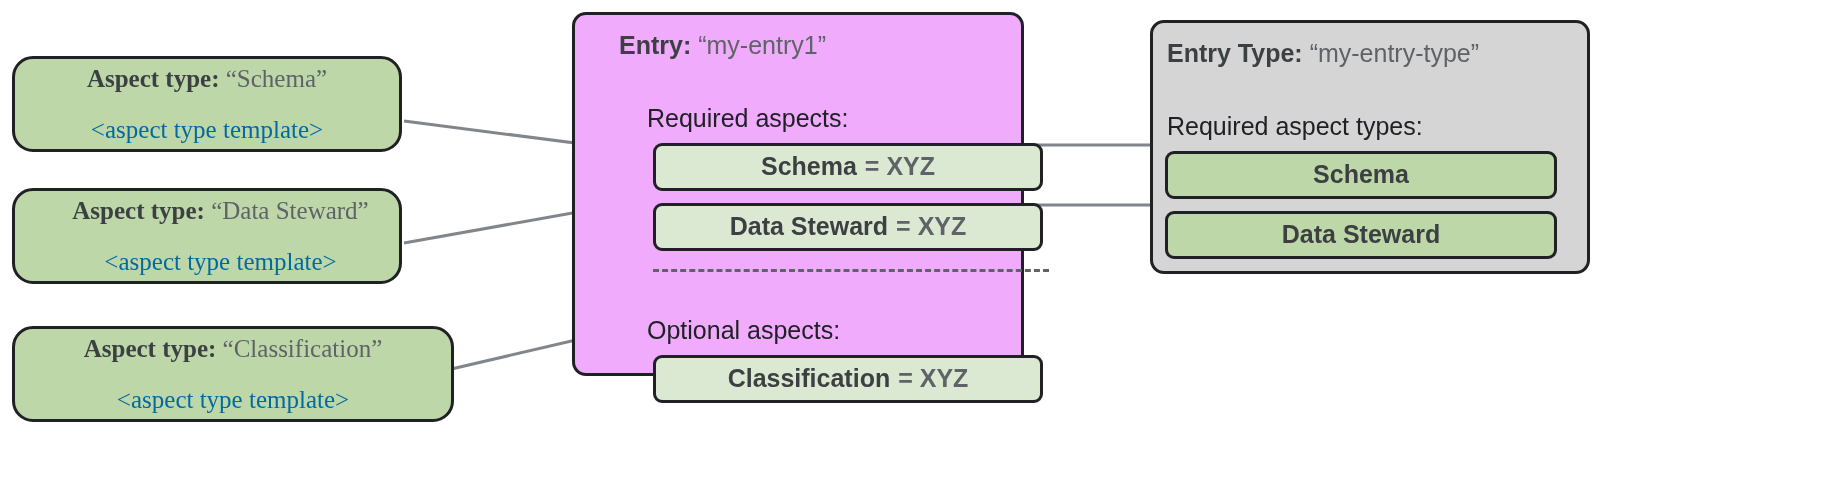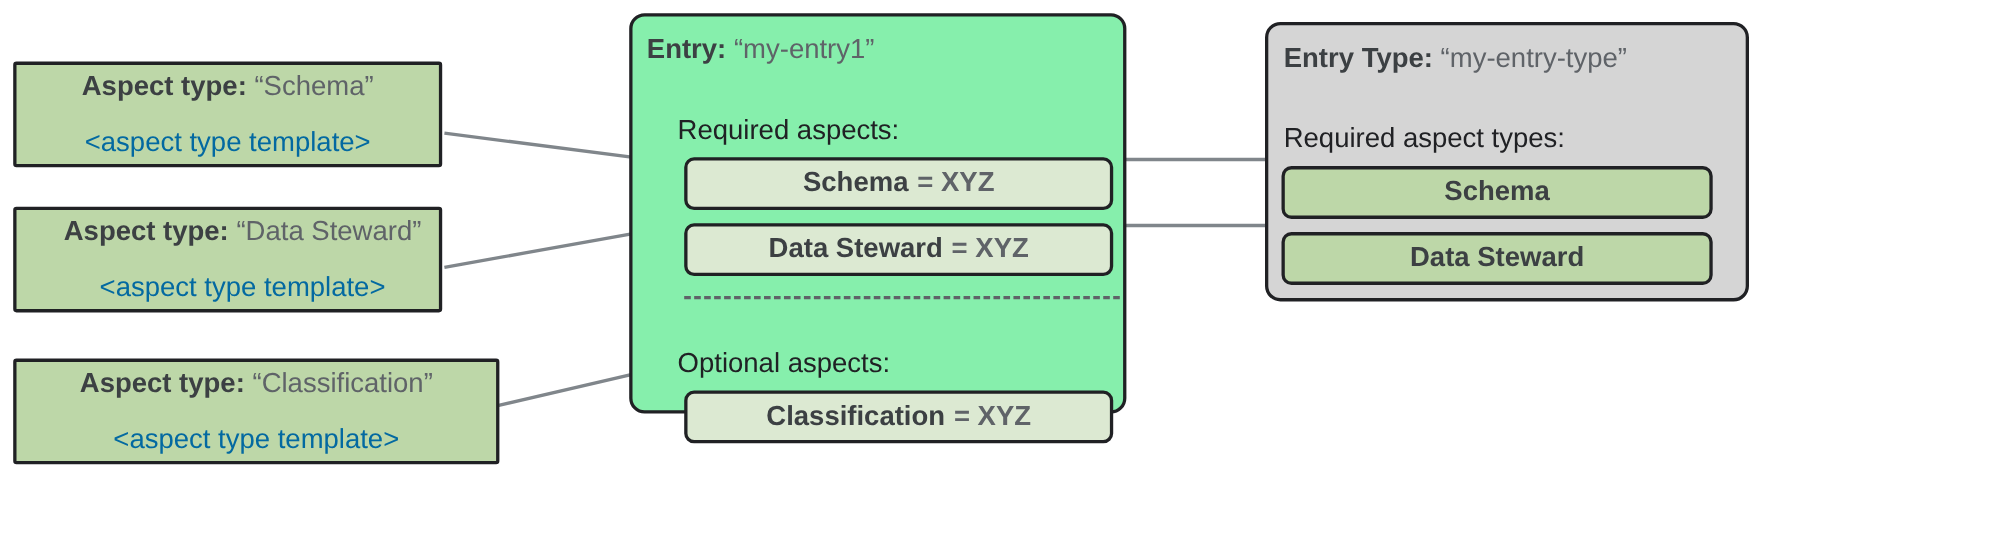--- a/index.html
+++ b/index.html
@@ -26,26 +26,27 @@
     height: 504px;
     pointer-events: none;
   }
 
   
   .aspect-type-card {
     position: absolute;
     box-sizing: border-box;
     background: #bdd7a8;
     border: 3px solid #202124;
-    border-radius: 3px;
+    border-radius: 21px;
     display: flex;
     flex-direction: column;
     align-items: center;
     justify-content: center;
     gap: 24px;
+    font-family: Liberation Serif, serif;
   }
   .atc-title {
     font-size: 25px;
     line-height: 1.1;
     white-space: nowrap;
     color: #3c4043;
   }
   .atc-title b {
     font-weight: 700;
     color: #3c4043;
@@ -63,24 +64,24 @@
   }
 
   
   #entry-panel {
     position: absolute;
     left: 572px;
     top: 12px;
     width: 452px;
     height: 364px;
     box-sizing: border-box;
-    background: #86efac;
+    background: #f0abfc;
     border: 3px solid #202124;
     border-radius: 14px;
-    padding: 16px 22px 18px 13px;
+    padding: 16px 22px 18px 44px;
   }
   .panel-heading {
     font-size: 25px;
     line-height: 1.15;
     white-space: nowrap;
     color: #3c4043;
     margin-bottom: 18px;
   }
   .panel-heading b { font-weight: 700; }
   .panel-heading .q { font-weight: 400; color: #5f6368; }

